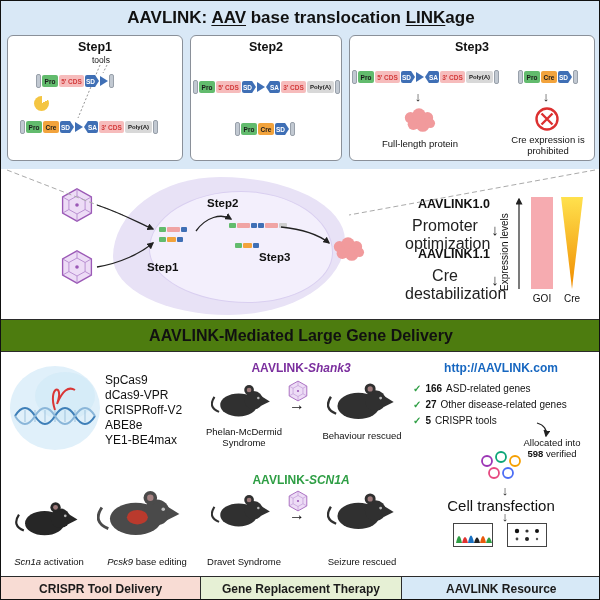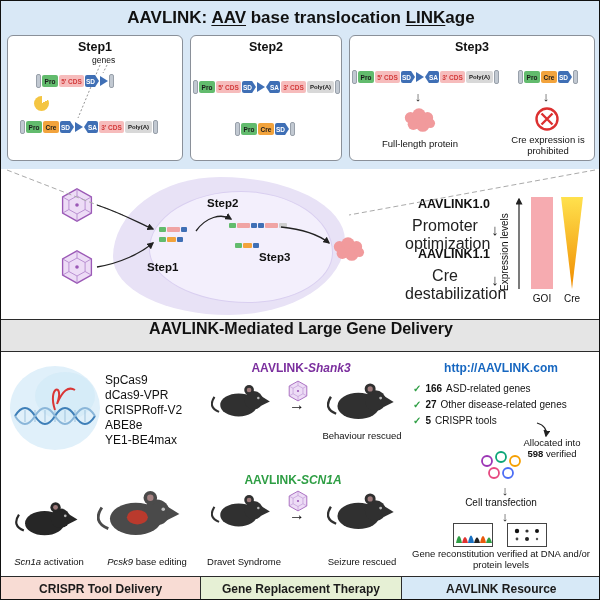--- a/index.html
+++ b/index.html
@@ -40,21 +40,21 @@
   .evo-v{position:absolute;left:398px;width:110px;text-align:center;font-weight:bold;font-size:12.5px}
   .evo-t{position:absolute;left:404px;width:80px;text-align:center;font-size:16px;line-height:1.1;color:#222}
   .evo-arrow{position:absolute;left:486px;width:16px;text-align:center;font-size:15px;color:#222}
   #axis-label{position:absolute;left:498px;top:28px;height:94px;writing-mode:vertical-rl;transform:rotate(180deg);font-size:10px;display:flex;align-items:center}
   #goi-bar{position:absolute;left:530px;top:28px;width:22px;height:92px;background:#f6abb0}
   #cre-bar{position:absolute;left:560px;top:28px;width:22px;height:92px;background:linear-gradient(#ffe14d,#f08c00);clip-path:polygon(0 0,100% 0,50% 100%)}
   .bar-label{position:absolute;top:124px;width:36px;text-align:center;font-size:10px}
   .virus-icon{position:absolute}
   #mid-overlay{position:absolute;left:0;top:0;pointer-events:none}
   
-  #banner{position:absolute;left:0;top:318px;width:600px;height:33px;background:#e5e5e5;border-top:1px solid #2b2b2b;border-bottom:1px solid #2b2b2b;display:flex;align-items:flex-start;justify-content:center;font-weight:bold;font-size:16px}
+  #banner{position:absolute;left:0;top:318px;width:600px;height:33px;background:#4d7c0f;border-top:1px solid #2b2b2b;border-bottom:1px solid #2b2b2b;display:flex;align-items:center;justify-content:center;font-weight:bold;font-size:16px}
   
   #bottom{position:absolute;left:0;top:351px;width:600px;height:224px;background:#fff}
   #tools{position:absolute;left:104px;top:21px;font-size:12px;line-height:15px}
   .col-title{position:absolute;width:200px;text-align:center;font-weight:bold;font-size:12px}
   .ck-row{display:flex;align-items:baseline;gap:4px;margin-bottom:5px;font-size:10px}
   .ck{color:#2e9e44;font-weight:bold}
   .mouse{position:absolute}
   
   #footer{position:absolute;left:0;top:575px;width:600px;height:25px;display:flex;border-top:1px solid #2b2b2b}
   .fcell{flex:1;display:flex;align-items:center;justify-content:center;font-weight:bold;font-size:12px;color:#1b1b1b}
@@ -95,21 +95,21 @@
   </defs>
 </svg>
 
 <div id="fig">
 
   <section id="top">
     <h1 id="fig-title"><span>AAVLINK: </span><span class="ul">AAV</span><span> base translocation </span><span class="ul">LINK</span><span>age</span></h1>
 
     <div class="panel" id="panel1">
       <div class="step-h">Step1</div>
-      <div class="abs" style="left:84px;top:19px;font-size:8.5px">genes</div>
+      <div class="abs" style="left:84px;top:19px;font-size:8.5px">tools</div>
       <svg class="abs" style="left:0;top:0" width="176" height="126">
         <path d="M99,29 L95,37" stroke="#888" stroke-width="0.9" stroke-dasharray="2,2" fill="none"></path>
         <path d="M92,29 L70,82" stroke="#888" stroke-width="0.9" stroke-dasharray="2,2" fill="none"></path>
       </svg>
       <div class="construct" style="left:28px;top:38px">
           <span class="seg-itr"></span>
           <span class="seg seg-pro">Pro</span>
           <span class="seg seg-cds">5' CDS</span>
           <span class="seg seg-sd">SD</span>
           <span class="seg seg-lox"></span>
@@ -287,23 +287,24 @@
     <svg class="mouse" style="left:210px;top:31px;color:#303030" width="60" height="37" viewBox="0 0 52 32">
         <use href="#mouse-sym"></use>
       </svg>
     <svg class="abs" style="left:286px;top:28px" width="22" height="22" viewBox="0 0 40 40">
         <use href="#virus-sym"></use>
       </svg>
     <div class="abs" style="left:272px;top:44px;width:48px;text-align:center;font-size:16px">→</div>
     <svg class="mouse" style="left:326px;top:29px;color:#303030" width="68" height="42" viewBox="0 0 52 32">
         <use href="#mouse-sym"></use>
       </svg>
+    <div class="small-cap" style="left:200px;top:75px;width:86px">Phelan-McDermid Syndrome</div>
     <div class="small-cap" style="left:316px;top:79px;width:90px">Behaviour rescued</div>
 
-    <div class="col-title" style="left:192px;top:121px;color:#2e9e44"><span>AAVLINK-</span><i>SCN1A</i></div>
+    <div class="col-title" style="left:200px;top:121px;color:#2e9e44"><span>AAVLINK-</span><i>SCN1A</i></div>
     <svg class="mouse" style="left:210px;top:141px;color:#303030" width="60" height="37" viewBox="0 0 52 32">
         <use href="#mouse-sym"></use>
       </svg>
     <svg class="abs" style="left:286px;top:138px" width="22" height="22" viewBox="0 0 40 40">
         <use href="#virus-sym"></use>
       </svg>
     <div class="abs" style="left:272px;top:154px;width:48px;text-align:center;font-size:16px">→</div>
     <svg class="mouse" style="left:326px;top:139px;color:#303030" width="68" height="42" viewBox="0 0 52 32">
         <use href="#mouse-sym"></use>
       </svg>
@@ -333,41 +334,40 @@
       </svg>
     <div class="small-cap" style="left:505px;top:86px;width:92px"><span>Allocated into</span><br><b>598</b><span> verified</span></div>
     <svg class="abs" style="left:476px;top:97px" width="56" height="34">
       <circle cx="10" cy="12" r="5" fill="none" stroke="#9c36b5" stroke-width="1.8"></circle>
       <circle cx="24" cy="8" r="5" fill="none" stroke="#0ca678" stroke-width="1.8"></circle>
       <circle cx="38" cy="12" r="5" fill="none" stroke="#f59f00" stroke-width="1.8"></circle>
       <circle cx="17" cy="24" r="5" fill="none" stroke="#e64980" stroke-width="1.8"></circle>
       <circle cx="31" cy="24" r="5" fill="none" stroke="#4c6ef5" stroke-width="1.8"></circle>
     </svg>
     <div class="dn-arrow" style="left:494px;top:131px;width:20px">↓</div>
-    <div class="abs" style="left:420px;top:145px;width:160px;text-align:center;font-size:10px">Cell transfection</div>
+    <div class="abs" style="left:420px;top:145px;width:160px;text-align:center;font-size:15px">Cell transfection</div>
     <div class="dn-arrow" style="left:494px;top:157px;width:20px">↓</div>
     <svg class="abs" style="left:452px;top:171px" width="40" height="24">
       <rect x="0.5" y="0.5" width="39" height="23" fill="#fff" stroke="#444"></rect>
       <path d="M3,20 Q6,6 9,20 Z" fill="#2f9e44"></path>
         <path d="M9,20 Q12,8 15,20 Z" fill="#e03131"></path>
       <path d="M15,20 Q18,5 21,20 Z" fill="#1971c2"></path>
         <path d="M21,20 Q24,9 27,20 Z" fill="#222"></path>
       <path d="M27,20 Q30,6 33,20 Z" fill="#e8590c"></path>
         <path d="M33,20 Q36,9 39,20 Z" fill="#2f9e44"></path>
     </svg>
     <svg class="abs" style="left:506px;top:171px" width="40" height="24">
       <rect x="0.5" y="0.5" width="39" height="23" fill="#fff" stroke="#444"></rect>
       <circle cx="10" cy="8" r="2.2" fill="#111"></circle>
         <circle cx="20" cy="8" r="1.6" fill="#333"></circle>
         <circle cx="30" cy="8" r="2" fill="#111"></circle>
       <circle cx="10" cy="16" r="1.4" fill="#444"></circle>
         <circle cx="20" cy="16" r="2" fill="#222"></circle>
         <circle cx="30" cy="16" r="1.2" fill="#555"></circle>
     </svg>
-    <div class="small-cap" style="left:408px;top:197px;width:184px">Gene reconstitution verified at DNA and/or protein levels</div>
   </section>
 
   <footer id="footer">
     <div class="fcell" id="f1">CRISPR Tool Delivery</div>
     <div class="fcell" id="f2">Gene Replacement Therapy</div>
     <div class="fcell" id="f3">AAVLINK Resource</div>
   </footer>
 </div>
 
 </body></html>

